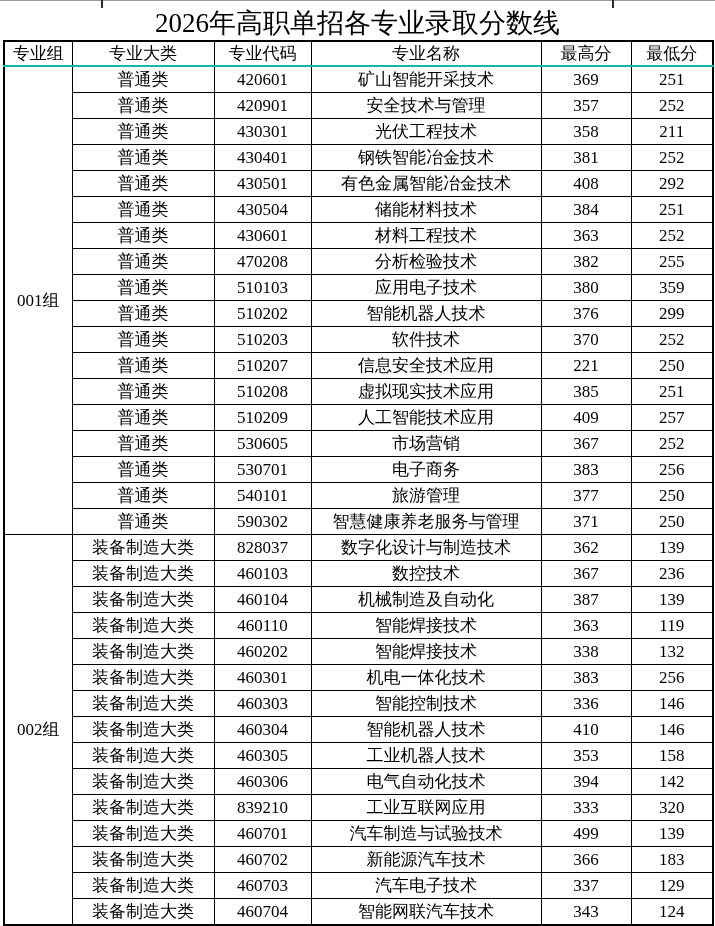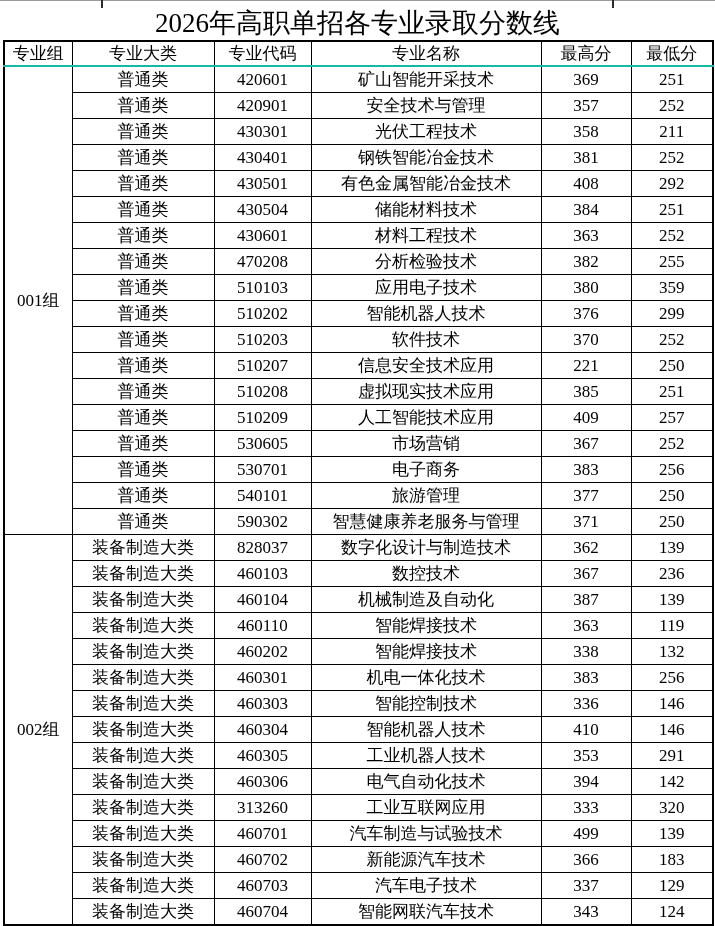--- a/index.html
+++ b/index.html
@@ -280,32 +280,32 @@
           <td>460304</td>
           <td>智能机器人技术</td>
           <td>410</td>
           <td>146</td>
         </tr>
         <tr>
           <td>装备制造大类</td>
           <td>460305</td>
           <td>工业机器人技术</td>
           <td>353</td>
-          <td>291</td>
+          <td>158</td>
         </tr>
         <tr>
           <td>装备制造大类</td>
           <td>460306</td>
           <td>电气自动化技术</td>
           <td>394</td>
           <td>142</td>
         </tr>
         <tr>
           <td>装备制造大类</td>
-          <td>313260</td>
+          <td>839210</td>
           <td>工业互联网应用</td>
           <td>333</td>
           <td>320</td>
         </tr>
         <tr>
           <td>装备制造大类</td>
           <td>460701</td>
           <td>汽车制造与试验技术</td>
           <td>499</td>
           <td>139</td>

